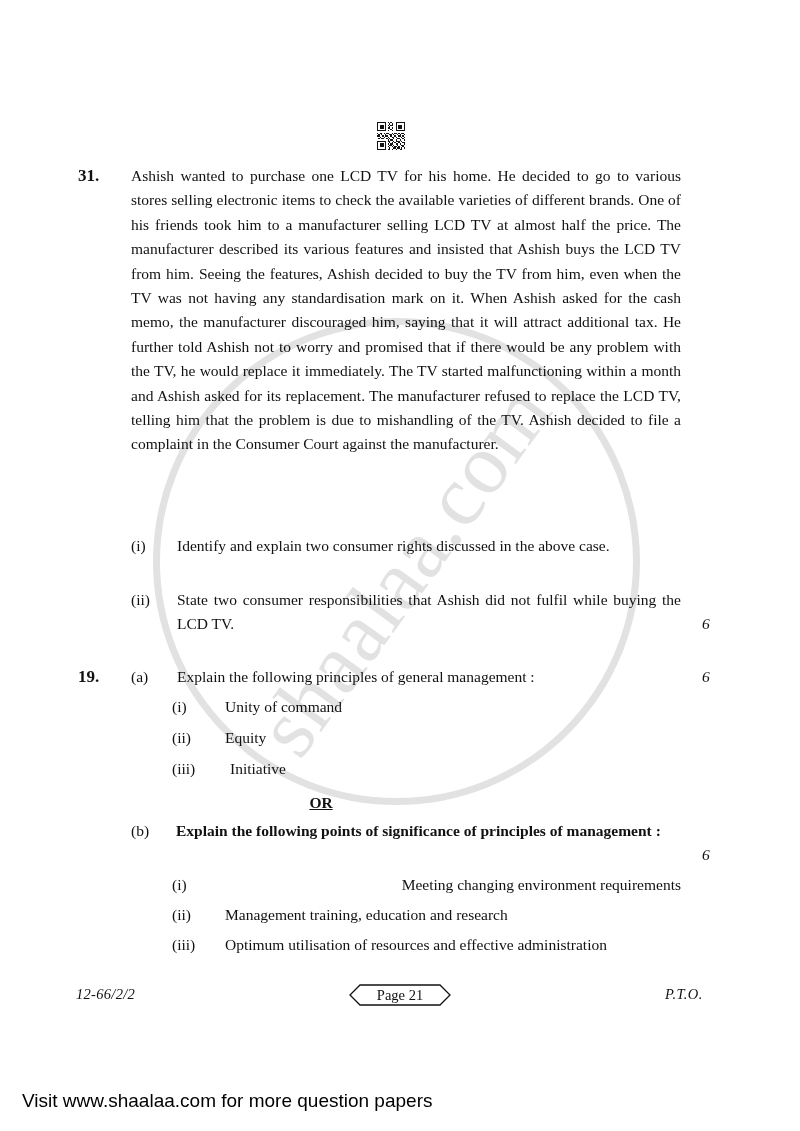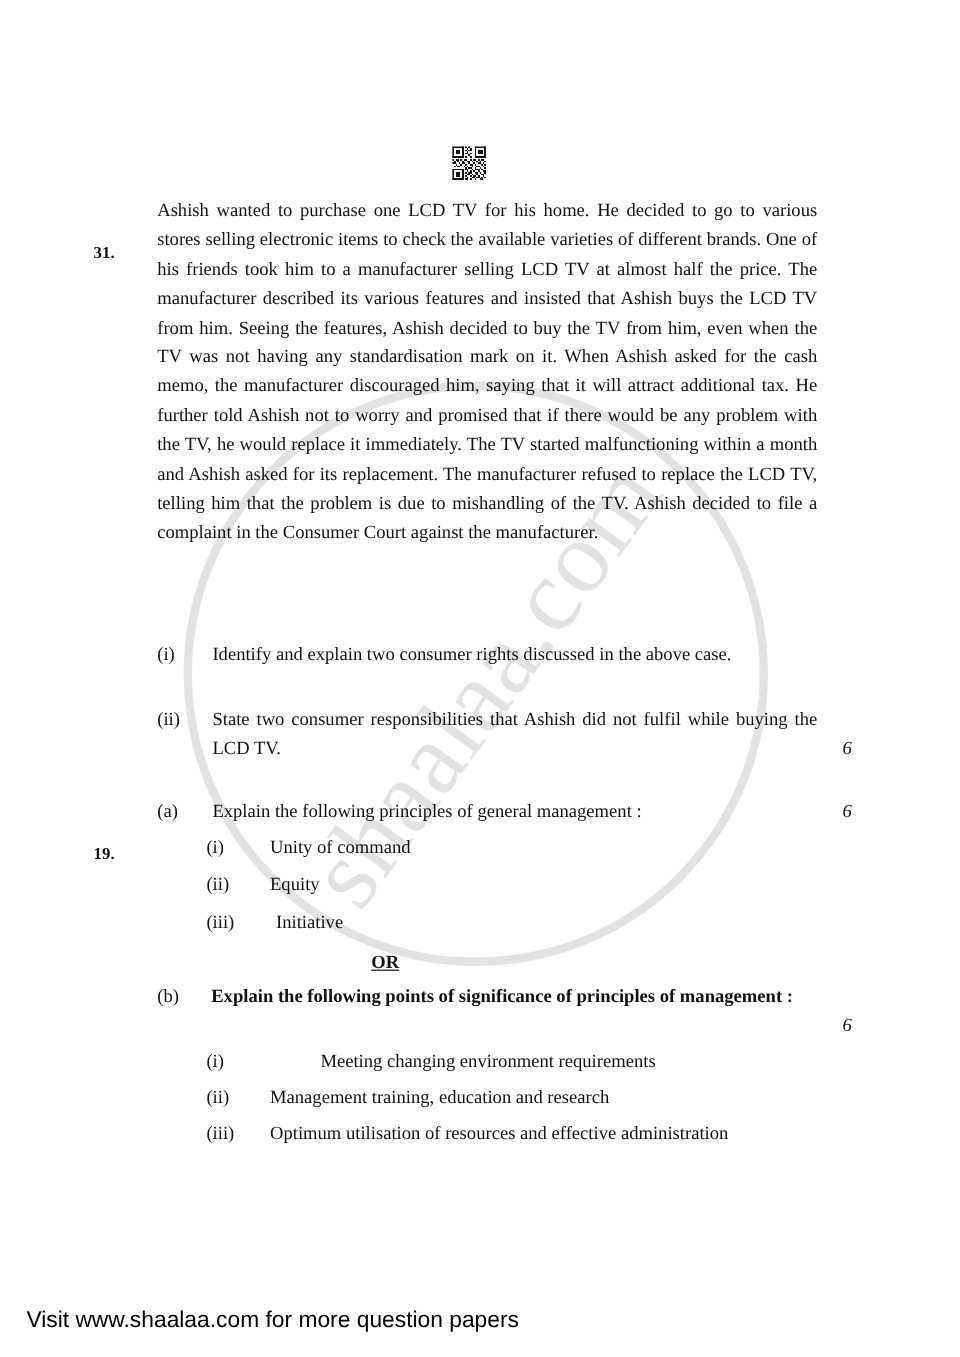--- a/index.html
+++ b/index.html
@@ -83,23 +83,22 @@
     position: relative;
     display: block;
   }
 
   .qnum {
     position: absolute;
     left: 78px;
     top: 0;
     width: 45px;
     font-weight: bold;
-    font-size: 14px;
-    line-height: 24.4px;
-    margin-top: 36px;
+    font-size: 17px;
+    line-height: 24.4px;
   }
   .alpha {
     position: absolute;
     left: 131px;
     top: 0;
     width: 40px;
     font-size: 15.5px;
     line-height: 24.4px;
   }
   .rnum {
@@ -360,31 +359,43 @@
       <div class="or-divider" style="top:791px;text-decoration:underline;">OR</div>
 
       <div class="row" style="position:absolute; left:0; top:819px; width:800px;">
         <span class="alpha">(b)</span>
         <div class="body-text" style="position:absolute; left:176px; top:0; width:504px;font-weight:bold;">Explain the following points of significance of principles of management :</div>
         <span class="marks" style="top:24.4px;">6</span>
       </div>
 
       <div class="row" style="position:absolute; left:0; top:873px; width:800px;">
         <span class="rnum" style="left:172px; top:0;">(i)</span>
-        <div class="body-text" style="position:absolute; left:225px; top:0; width:456px; text-align:left;margin-left:42px;">Meeting changing environment requirements</div>
+        <div class="body-text" style="position:absolute; left:225px; top:0; width:456px; text-align:right;">Meeting changing environment requirements</div>
       </div>
       <div class="row" style="position:absolute; left:0; top:903px; width:800px;">
         <span class="rnum" style="left:172px; top:0;">(ii)</span>
         <div class="body-text" style="position:absolute; left:225px; top:0; width:456px; text-align:left;">Management training, education and research</div>
       </div>
       <div class="row" style="position:absolute; left:0; top:933px; width:800px;">
         <span class="rnum" style="left:172px; top:0;">(iii)</span>
         <div class="body-text" style="position:absolute; left:225px; top:0; width:456px;">Optimum utilisation of resources and effective administration</div>
       </div>
 
     </div>
 
   </div>
 
+  <div id="footer">
+    <span id="footer-code">12-66/2/2</span>
+
+    <div id="page-badge">
+      <svg width="104" height="24" viewBox="0 0 104 24">
+        <polygon points="12,2 92,2 102,12 92,22 12,22 2,12" fill="none" stroke="#111111" stroke-width="1.3"></polygon>
+      </svg>
+      <span class="plabel">Page 21</span>
+    </div>
+
+    <span id="footer-pto">P.T.O.</span>
+  </div>
 
   <div id="banner">Visit www.shaalaa.com for more question papers</div>
 
 </div>
 
 </body></html>

